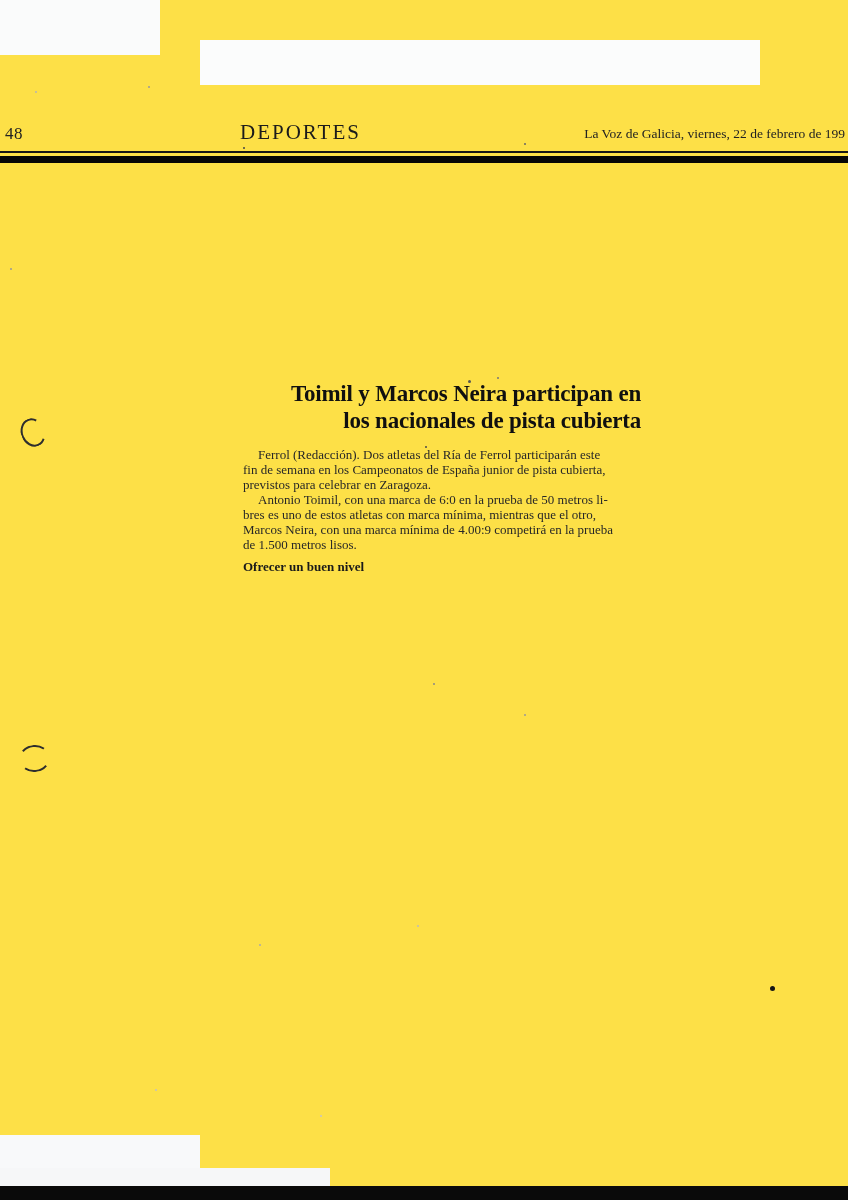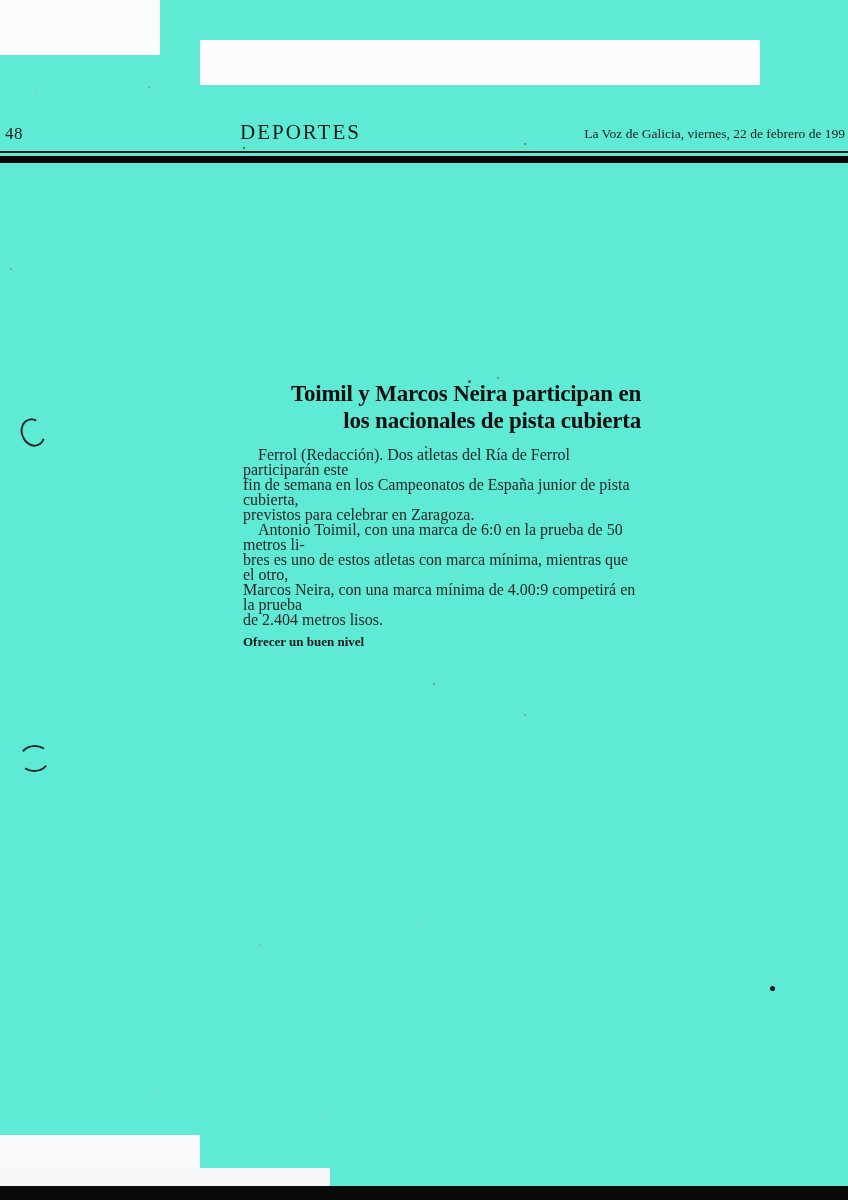--- a/index.html
+++ b/index.html
@@ -1,21 +1,21 @@
 <!DOCTYPE html>
 <html><head>
 <meta charset="utf-8">
 <style>
   * { box-sizing: border-box; }
   html, body { margin: 0; padding: 0; background: #e8e8e8; }
   .page {
     position: relative;
     width: 848px;
     height: 1200px;
-    background: #5eead4;
+    background: #fde047;
     overflow: hidden;
     font-family: "Liberation Serif", serif;
     color: #1c1c1c;
   }
   
   .pagenum {
     position: absolute; left: 5px; top: 124px;
     font-size: 17px; letter-spacing: 0.5px; color: #222;
   }
   .section {
@@ -34,21 +34,21 @@
     position: absolute; left: 243px; top: 380px; width: 398px;
   }
   .headline {
     margin: 0 0 13px 0;
     font-size: 23px; font-weight: bold; line-height: 27px;
     text-align: right; color: #101010;
     white-space: pre-line; letter-spacing: -0.2px;
   }
   .body-par {
     margin: 0;
-    font-size: 16px; line-height: 15px;
+    font-size: 13px; line-height: 15px;
     text-indent: 15px; white-space: pre-line;
     color: #272727; text-align: left;
   }
   .subhead {
     margin: 7px 0 6px 0;
     font-size: 13px; font-weight: bold; 
     color: #1a1a1a;
   }
   
   .punch {
@@ -89,21 +89,21 @@
 
   <div class="article">
     <h1 class="headline">Toimil y Marcos Neira participan en
 los nacionales de pista cubierta</h1>
     <p class="body-par">Ferrol (Redacción). Dos atletas del Ría de Ferrol participarán este
 fin de semana en los Campeonatos de España junior de pista cubierta,
 previstos para celebrar en Zaragoza.</p>
     <p class="body-par">Antonio Toimil, con una marca de 6:0 en la prueba de 50 metros li-
 bres es uno de estos atletas con marca mínima, mientras que el otro,
 Marcos Neira, con una marca mínima de 4.00:9 competirá en la prueba
-de 2.404 metros lisos.</p>
+de 1.500 metros lisos.</p>
     <h2 class="subhead">Ofrecer un buen nivel</h2>
   </div>
 
   <div class="speck" style="left:148px;top:86px;width:2px;height:2px;background:#9a9a9a;"></div>
   <div class="speck" style="left:35px;top:91px;width:2px;height:2px;background:#b5b5b5;"></div>
   <div class="speck" style="left:627px;top:73px;width:2px;height:2px;background:#b0b0b0;"></div>
   <div class="speck" style="left:243px;top:147px;width:2px;height:2px;background:#444;"></div>
   <div class="speck" style="left:524px;top:143px;width:2px;height:2px;background:#666;"></div>
   <div class="speck" style="left:10px;top:268px;width:2px;height:2px;background:#999;"></div>
   <div class="speck" style="left:468px;top:380px;width:3px;height:3px;background:#555;"></div>

